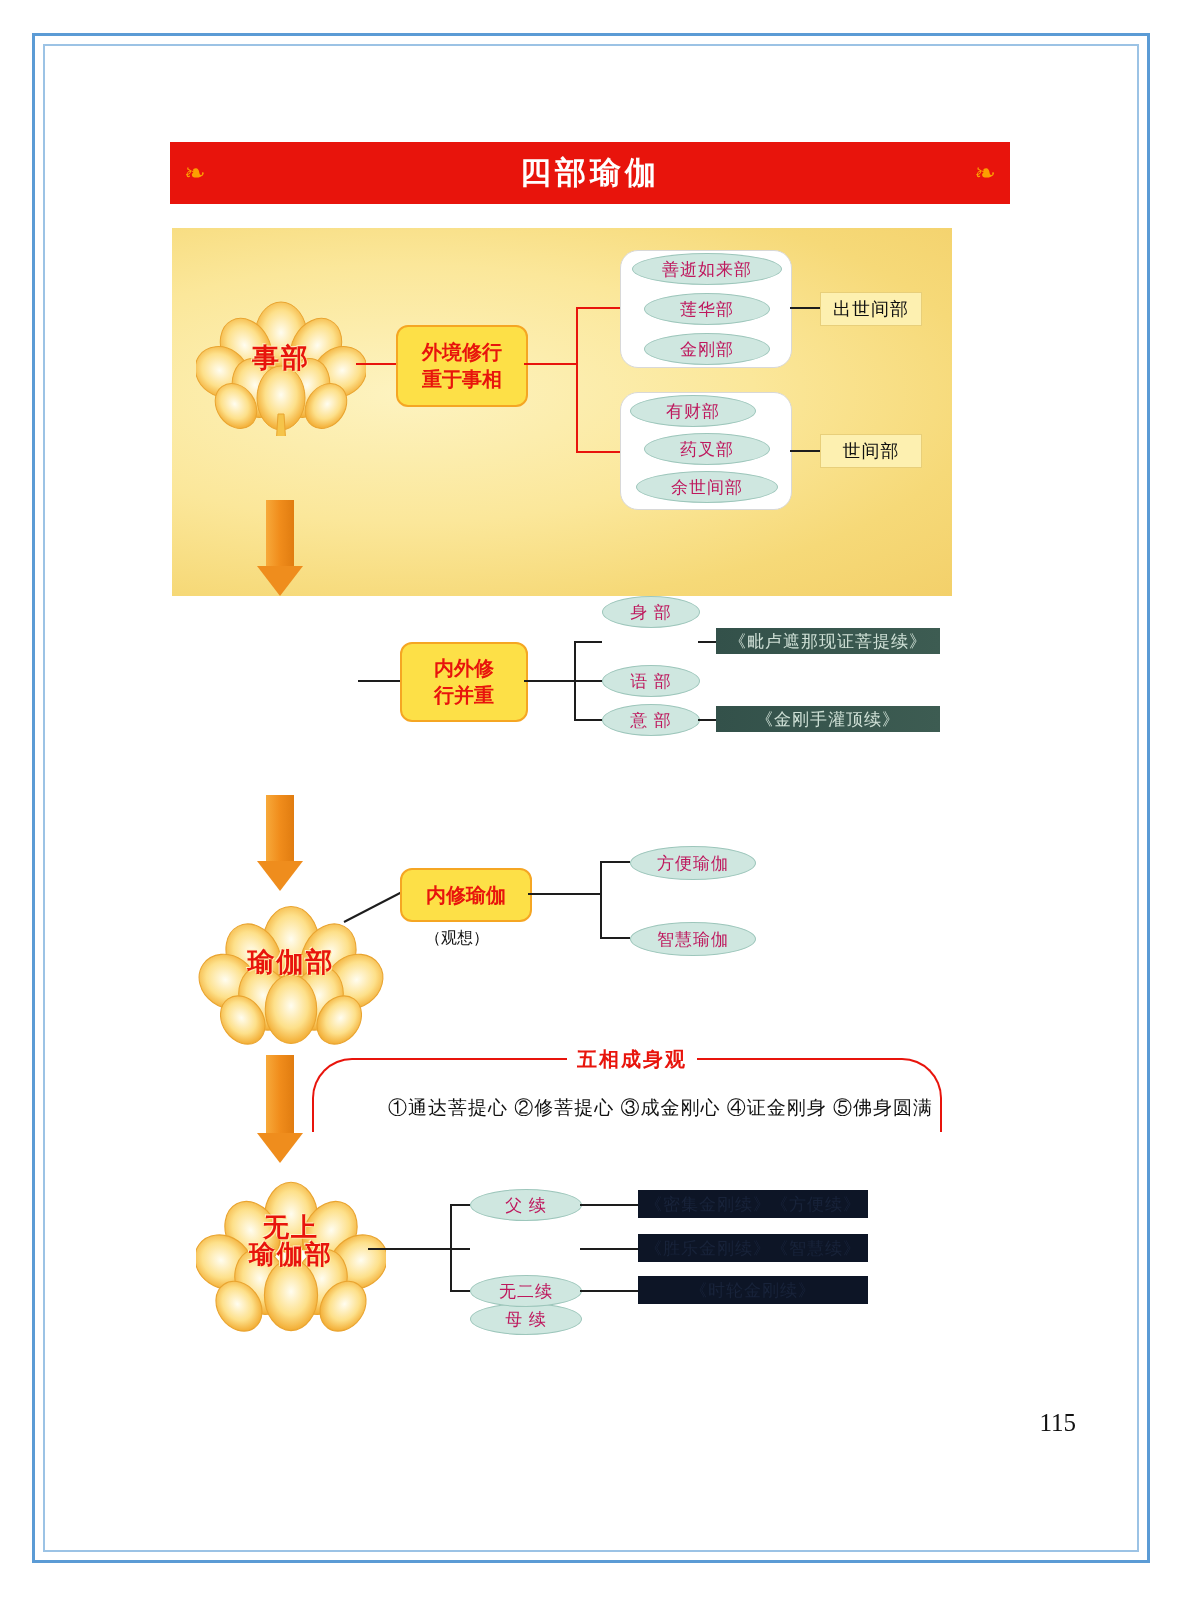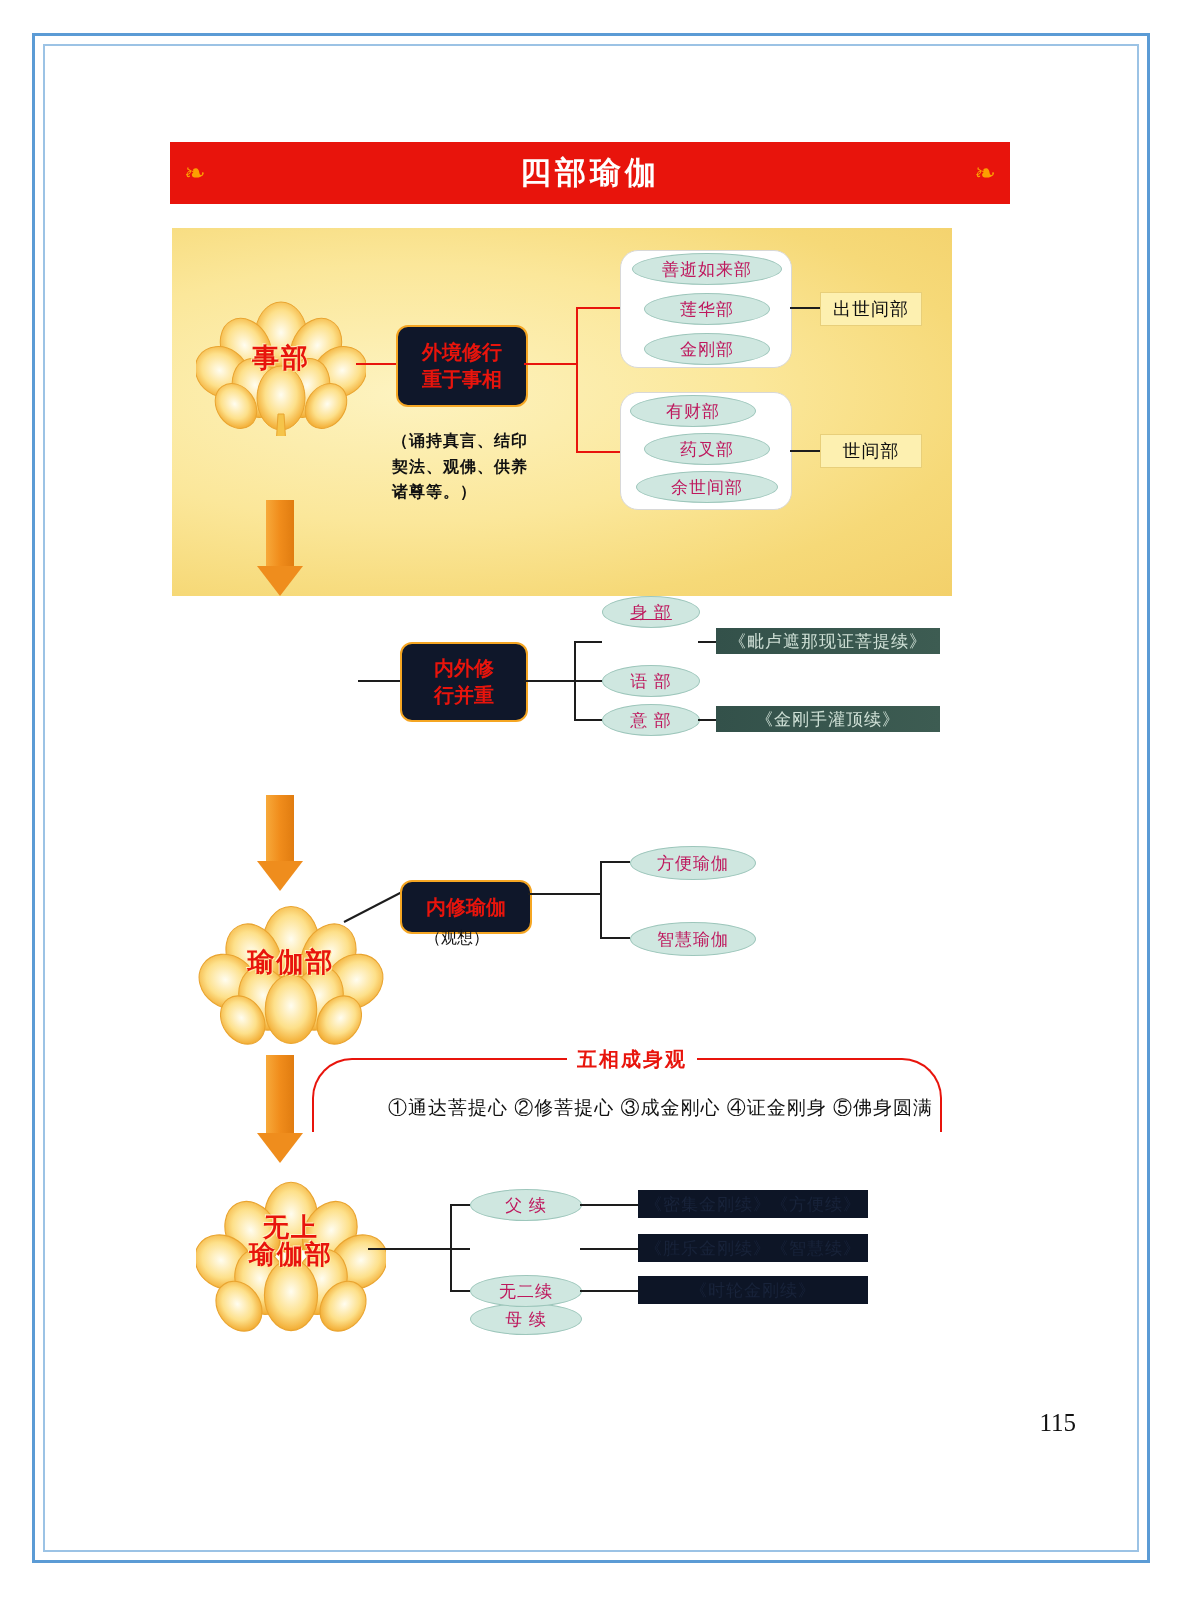--- a/index.html
+++ b/index.html
@@ -90,21 +90,21 @@
     letter-spacing: 2px;
     text-shadow: 1px 1px 0 #ffe9a0, -1px -1px 0 #fff3c4;
     line-height: 1.05;
   }
 
   
   .rbox {
     position: absolute;
     border: 2px solid #f5a623;
     border-radius: 12px;
-    background: #0f172a;
+    background: #fde047;
     color: #e8140c;
     font-weight: bold;
     display: flex;
     align-items: center;
     justify-content: center;
     text-align: center;
     line-height: 1.35;
     font-size: 20px;
   }
   .pill {
@@ -270,23 +270,20 @@
         <ellipse cx="130" cy="110" rx="19" ry="24" transform="rotate(35 130 110)"></ellipse>
       </g>
       <path d="M82 118 L80 150 L90 150 L88 118 Z" fill="#f5c44a" stroke="#e9a430" stroke-width="1"></path>
     </svg>
     <div class="label" style="top:48px;">事部</div>
   </div>
 
   <div class="rbox" style="left:396px; top:325px; width:128px; height:78px; white-space:pre-line;">外境修行
 重于事相</div>
 
-  <div class="note" style="left:392px; top:428px; width:170px; white-space:pre-line;">（诵持真言、结印
-契法、观佛、供养
-诸尊等。）</div>
 
   <div class="ln h red" style="left:356px; top:363px; width:40px;"></div>
 
   <div class="ln h red" style="left:524px; top:363px; width:52px;"></div>
   <div class="ln v red" style="left:576px; top:308px; height:145px;"></div>
   <div class="ln h red" style="left:576px; top:307px; width:46px;"></div>
   <div class="ln h red" style="left:576px; top:451px; width:46px;"></div>
 
   <div class="whitebox" style="left:620px; top:250px; width:170px; height:116px;"></div>
   <div class="whitebox" style="left:620px; top:392px; width:170px; height:116px;"></div>
@@ -313,21 +310,21 @@
   <div class="ln h" style="left:358px; top:680px; width:42px;"></div>
   <div class="rbox" style="left:400px; top:642px; width:124px; height:76px; white-space:pre-line;">内外修
 行并重</div>
 
   <div class="ln h" style="left:524px; top:680px; width:50px;"></div>
   <div class="ln v" style="left:574px; top:642px; height:78px;"></div>
   <div class="ln h" style="left:574px; top:641px; width:28px;"></div>
   <div class="ln h" style="left:574px; top:680px; width:28px;"></div>
   <div class="ln h" style="left:574px; top:719px; width:28px;"></div>
 
-  <div class="pill" style="left:602px; top:596px; width:96px; height:30px;text-decoration:underline;">身 部</div>
+  <div class="pill" style="left:602px; top:596px; width:96px; height:30px;">身 部</div>
   <div class="pill" style="left:602px; top:665px; width:96px; height:30px;">语 部</div>
   <div class="pill" style="left:602px; top:704px; width:96px; height:30px;">意 部</div>
 
   <div class="ln h" style="left:698px; top:641px; width:18px;"></div>
   <div class="ln h" style="left:698px; top:719px; width:18px;"></div>
 
   <div class="dark-band greenish" style="left:716px; top:628px; width:224px; height:26px;font-family:Liberation Serif, serif;">《毗卢遮那现证菩提续》</div>
   <div class="dark-band greenish" style="left:716px; top:706px; width:224px; height:26px;">《金刚手灌顶续》</div>
 
   <div class="arrow" style="left:257px; top:795px; height:96px;">
@@ -350,21 +347,21 @@
         <ellipse cx="130" cy="112" rx="19" ry="24" transform="rotate(35 130 112)"></ellipse>
       </g>
     </svg>
     <div class="label" style="top:48px; width:190px;">瑜伽部</div>
   </div>
 
   <svg style="position:absolute; left:340px; top:860px; width:70px; height:70px;">
     <line x1="4" y1="62" x2="62" y2="32" stroke="#1d1d1d" stroke-width="2"></line>
   </svg>
 
-  <div class="rbox" style="left:400px; top:868px; width:128px; height:50px;margin-top:12px;">内修瑜伽</div>
+  <div class="rbox" style="left:400px; top:868px; width:128px; height:50px;">内修瑜伽</div>
   <div class="small-note" style="left:425px; top:928px;">（观想）</div>
 
   <div class="ln h" style="left:528px; top:893px; width:72px;"></div>
   <div class="ln v" style="left:600px; top:862px; height:76px;"></div>
   <div class="ln h" style="left:600px; top:861px; width:30px;"></div>
   <div class="ln h" style="left:600px; top:937px; width:30px;"></div>
 
   <div class="pill" style="left:630px; top:846px; width:124px; height:32px;">方便瑜伽</div>
   <div class="pill" style="left:630px; top:922px; width:124px; height:32px;">智慧瑜伽</div>
 

